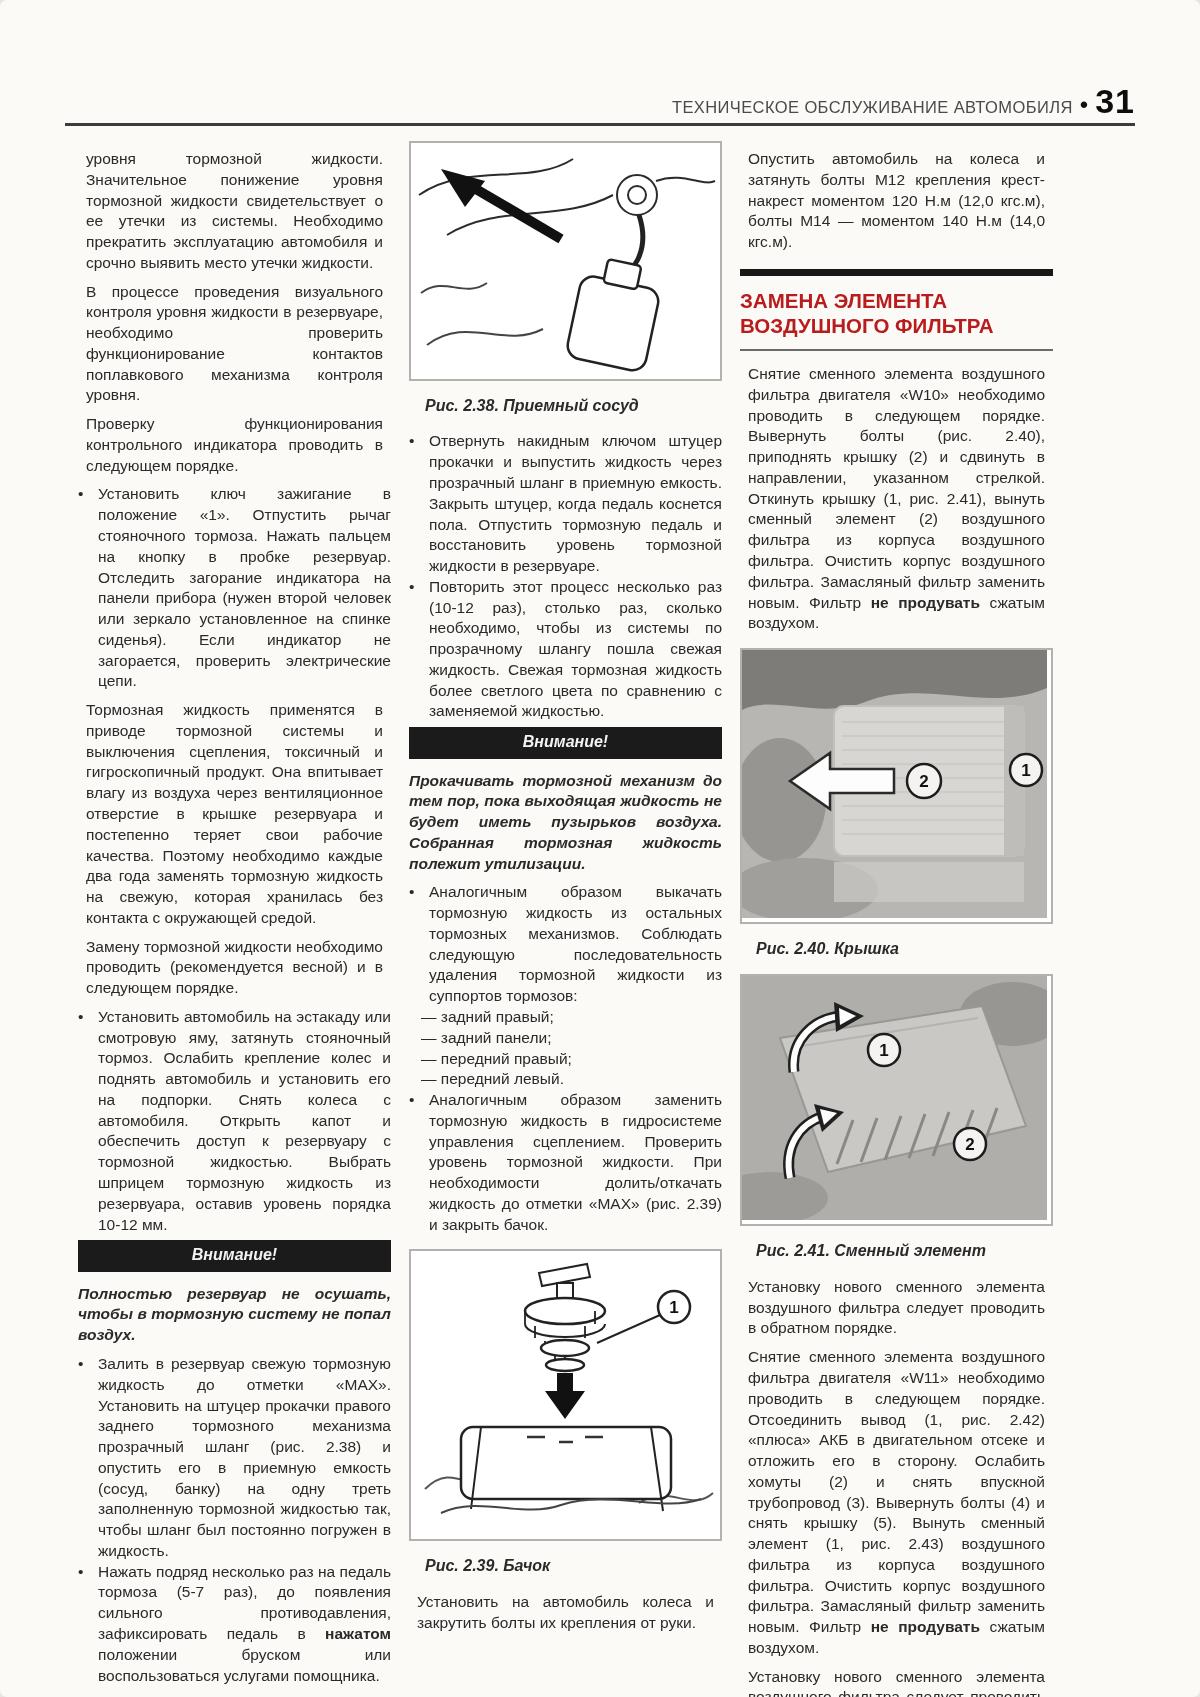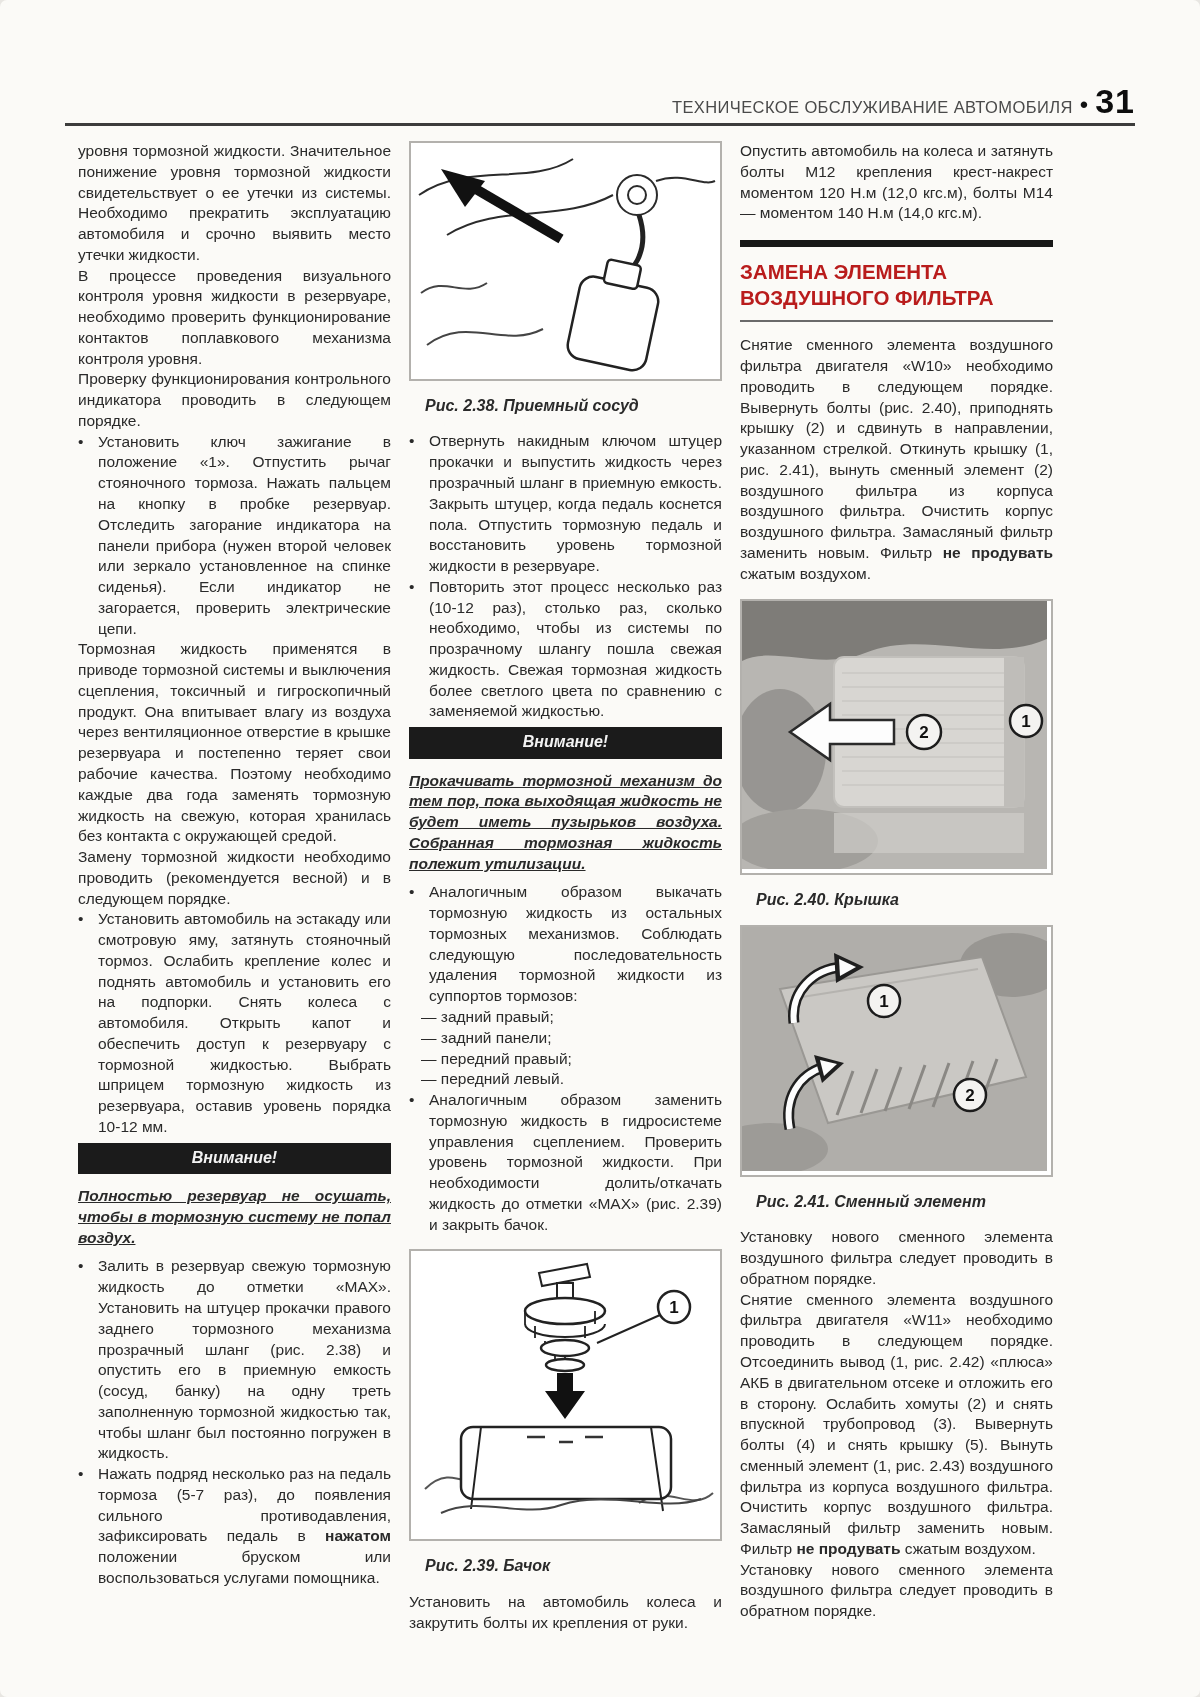--- a/index.html
+++ b/index.html
@@ -8,35 +8,35 @@
   
   .header{position:absolute;top:82px;left:65px;width:1070px;display:flex;
           justify-content:flex-end;align-items:baseline;gap:7px;}
   .header-title{font-size:16.5px;color:#4a4a4a;letter-spacing:.4px;}
   .header-dot{font-size:24px;color:#111;}
   .header-page-num{font-size:34px;font-weight:bold;color:#0d0d0d;letter-spacing:1px;}
   .header-rule{position:absolute;top:123px;left:65px;width:1070px;height:3px;background:#3c3c3c;}
   
   .content{position:absolute;top:141px;left:78px;display:flex;gap:18px;}
   .col{width:313px;font-size:15.5px;line-height:1.34;text-align:justify;}
-  p.para{margin:0;}
+  p.para{margin:8px;}
   .bullet{display:flex;margin:0;}
   .marker{width:20px;flex:none;}
   .btext{flex:1;}
   .dash{padding-left:12px;text-align:left;}
   
   .section-head{margin:16px 0 8px;}
   .section-bar{height:7px;background:#181818;margin-bottom:12px;}
   .section-title{margin:0 0 10px;font-size:20.5px;line-height:1.25;color:#b91c1c;
                  font-weight:bold;max-width:278px;text-align:left;}
   .section-underline{height:2px;background:#6a6a6a;margin-bottom:13px;}
   
   .attention{background:#1b1b1b;color:#f2f2f2;font-weight:bold;font-style:italic;
              text-align:center;font-size:16px;padding:4px 0 6px;margin:5px 0 12px;}
-  .attention-note{font-weight:bold;font-style:italic;margin:8px 0 8px;text-decoration:underline;}
+  .attention-note{font-weight:bold;font-style:italic;margin:8px 0 8px;}
   
   .figure{border:2px solid #b3b1ad;background:#fff;overflow:hidden;}
   .figure svg{display:block;}
   .caption{font-weight:bold;font-style:italic;font-size:16px;margin:14px 16px 15px;text-align:left;}
   .mt14{margin-top:14px;}
 </style>
 </head>
 <body>
 
 <div class="page">

